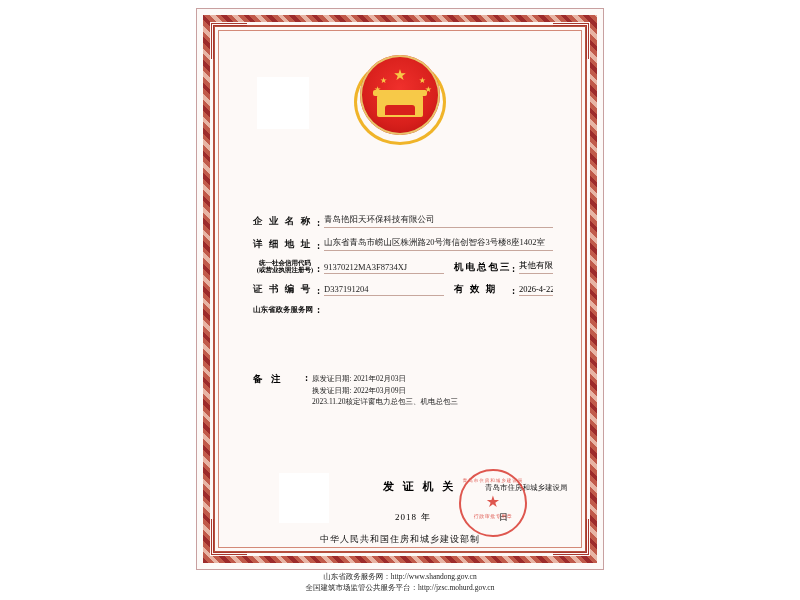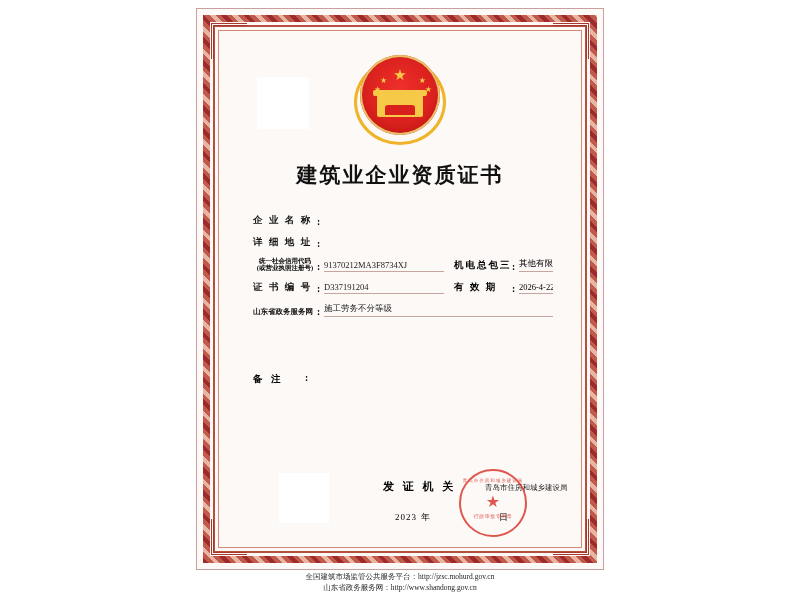--- a/index.html
+++ b/index.html
@@ -1642,32 +1642,33 @@
           <i style="background: rgb(17, 17, 17);"></i>
           <i style="background: rgb(255, 255, 255);"></i>
           <i style="background: rgb(255, 255, 255);"></i>
           <i style="background: rgb(255, 255, 255);"></i>
           <i style="background: rgb(17, 17, 17);"></i>
           <i style="background: rgb(17, 17, 17);"></i>
           <i style="background: rgb(17, 17, 17);"></i>
         </div>
     </div>
 
-    <div class="cert-title">建筑业企业资质证书</div>
 
     <div class="fields">
 
       <div class="row">
         <div class="lbl">企 业 名 称</div>
         <div class="colon">:</div>
+        <div class="val">青岛艳阳天环保科技有限公司</div>
       </div>
 
       <div class="row">
         <div class="lbl">详 细 地 址</div>
         <div class="colon">:</div>
+        <div class="val">山东省青岛市崂山区株洲路20号海信创智谷3号楼8座1402室</div>
       </div>
 
       <div class="row split">
         <div class="lbl-two">
           <div>统一社会信用代码</div>
           <div>(或营业执照注册号)</div>
         </div>
         <div class="colon">:</div>
         <div class="val">91370212MA3F8734XJ</div>
         <div class="lbl2">机电总包三</div>
@@ -1680,44 +1681,47 @@
         <div class="colon">:</div>
         <div class="val">D337191204</div>
         <div class="lbl2">有 效 期</div>
         <div class="colon">:</div>
         <div class="val2">2026-4-22</div>
       </div>
 
       <div class="row">
         <div class="lbl" style="font-size:7.5px;letter-spacing:0">山东省政务服务网</div>
         <div class="colon">:</div>
-        <div class="val">施工劳务不分等级</div>
       </div>
     </div>
 
     <div class="remarks">
       <div class="rlbl">备  注</div>
       <div class="rcolon">:</div>
       <div class="rbody">
+        <div>原发证日期: 2021年02月03日</div>
+        <div>换发证日期: 2022年03月09日</div>
+        <div class="wide">2023.11.20核定详窗电力总包三、机电总包三</div>
       </div>
     </div>
 
     <div class="issuer">发 证 机 关</div>
     <div class="issuer-org">青岛市住房和城乡建设局</div>
 
     <div class="issue-date">
-      <span>2023</span><span>年</span>
+      <span>2018</span><span>年</span>
     </div>
     <div class="date-day">日</div>
 
     <div class="seal">
       <div class="seal-arc">青岛市住房和城乡建设局</div>
       <div class="seal-star">★</div>
       <div class="seal-text">行政审批专用章</div>
     </div>
 
+    <div class="ministry">中华人民共和国住房和城乡建设部制</div>
   </div>
 
   <div class="footer">
+    <div>山东省政务服务网：http://www.shandong.gov.cn</div>
     <div>全国建筑市场监管公共服务平台：http://jzsc.mohurd.gov.cn</div>
-    <div>山东省政务服务网：http://www.shandong.gov.cn</div>
   </div>
 </div>
 
 </body></html>

